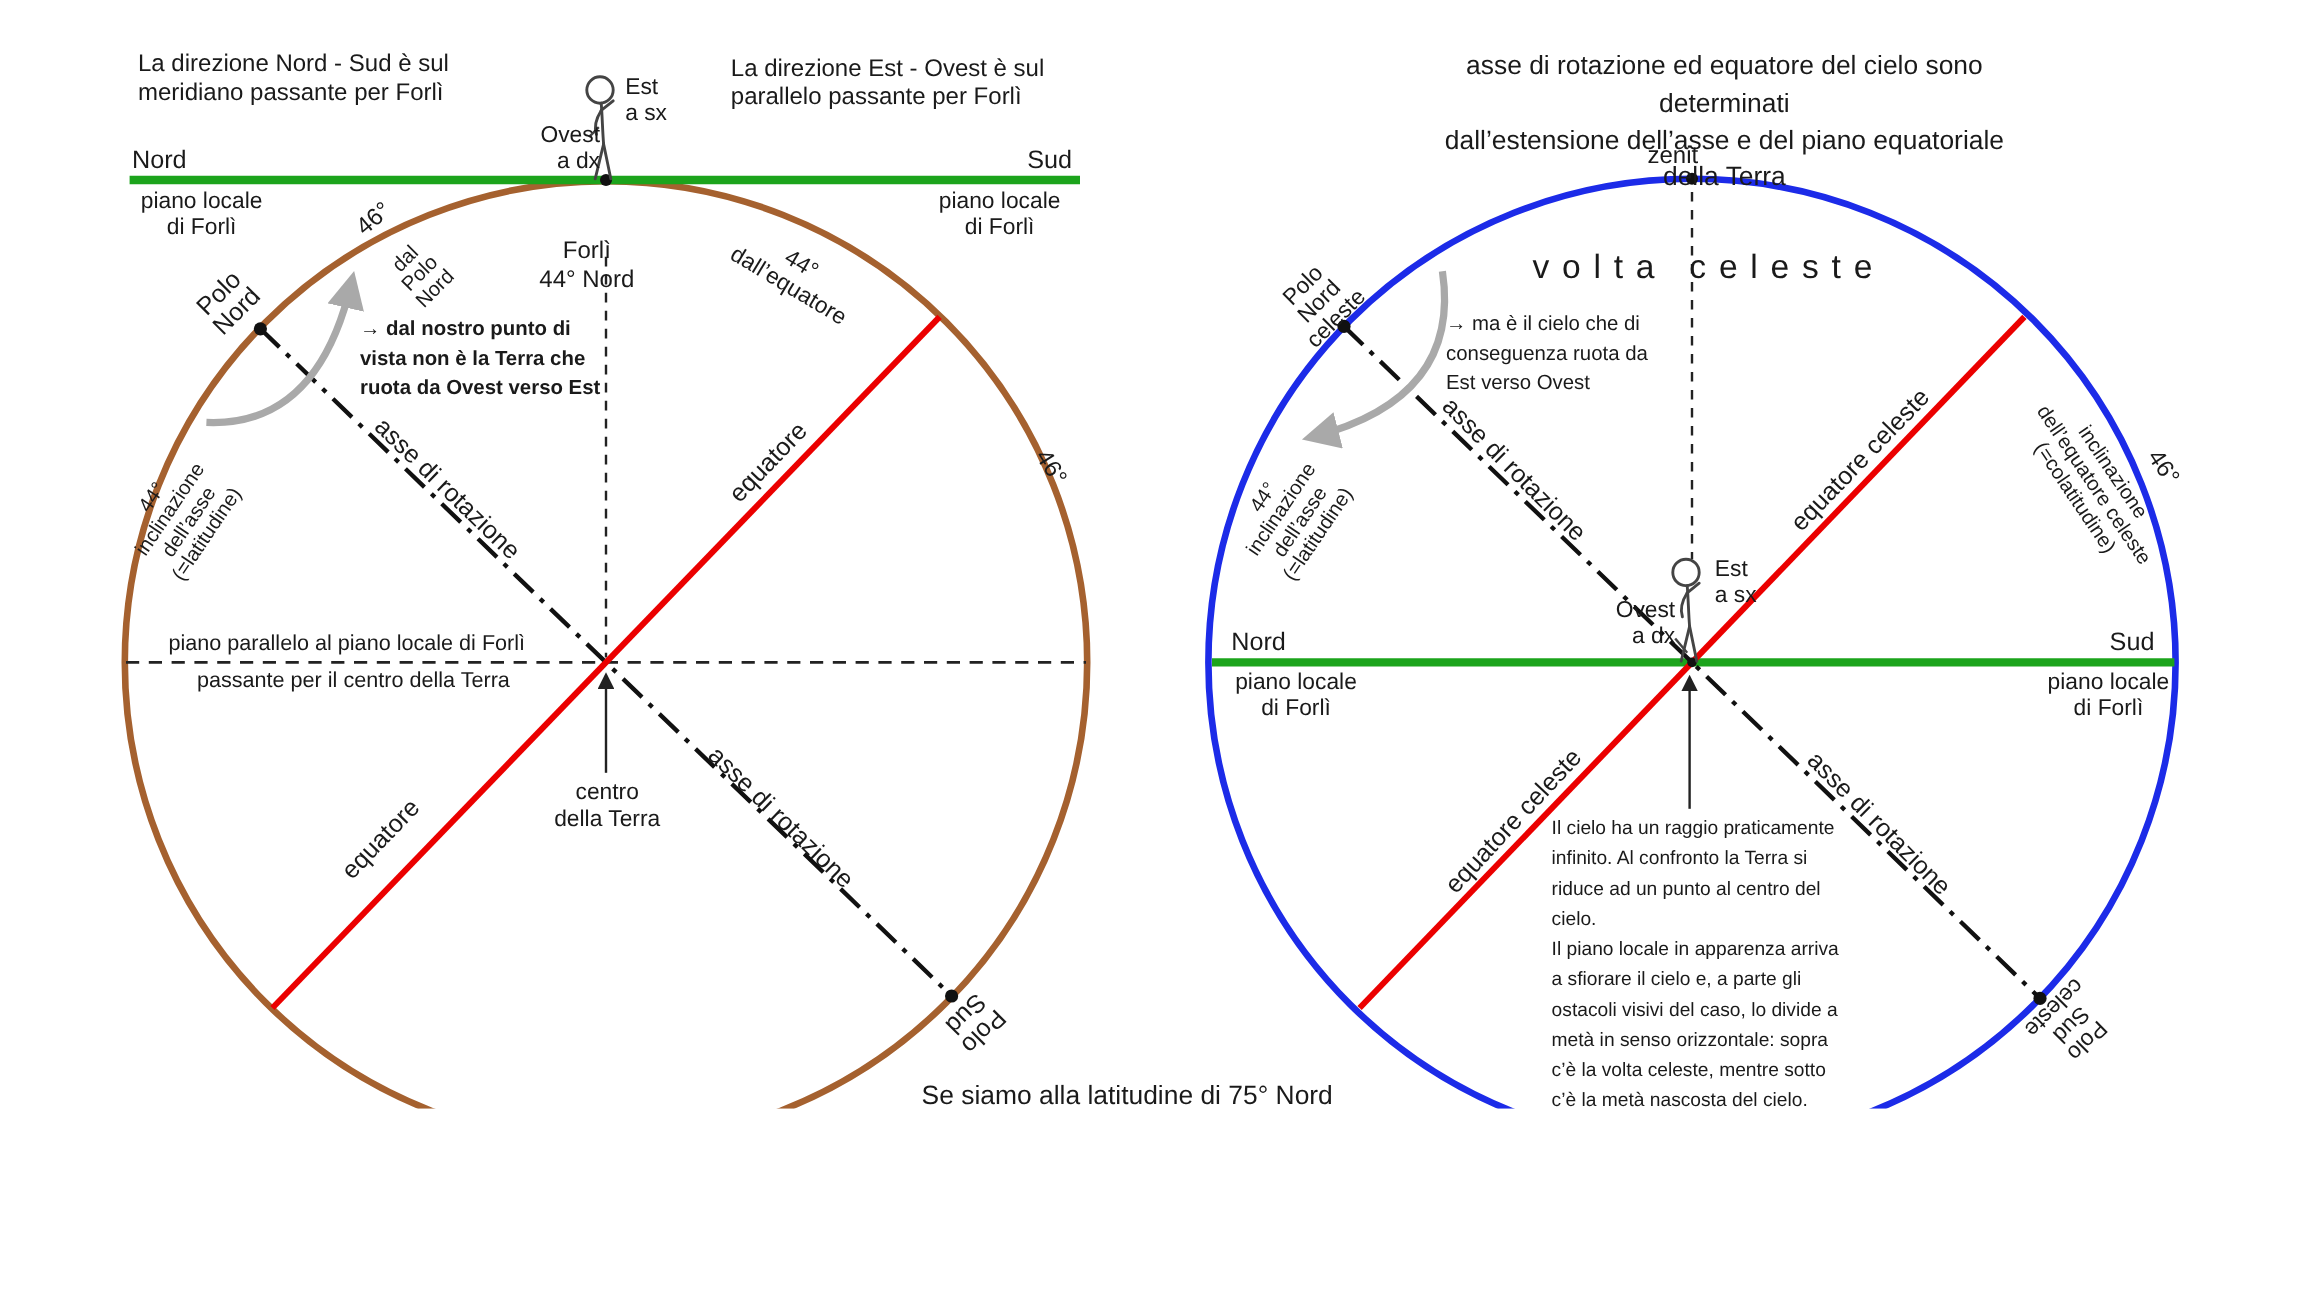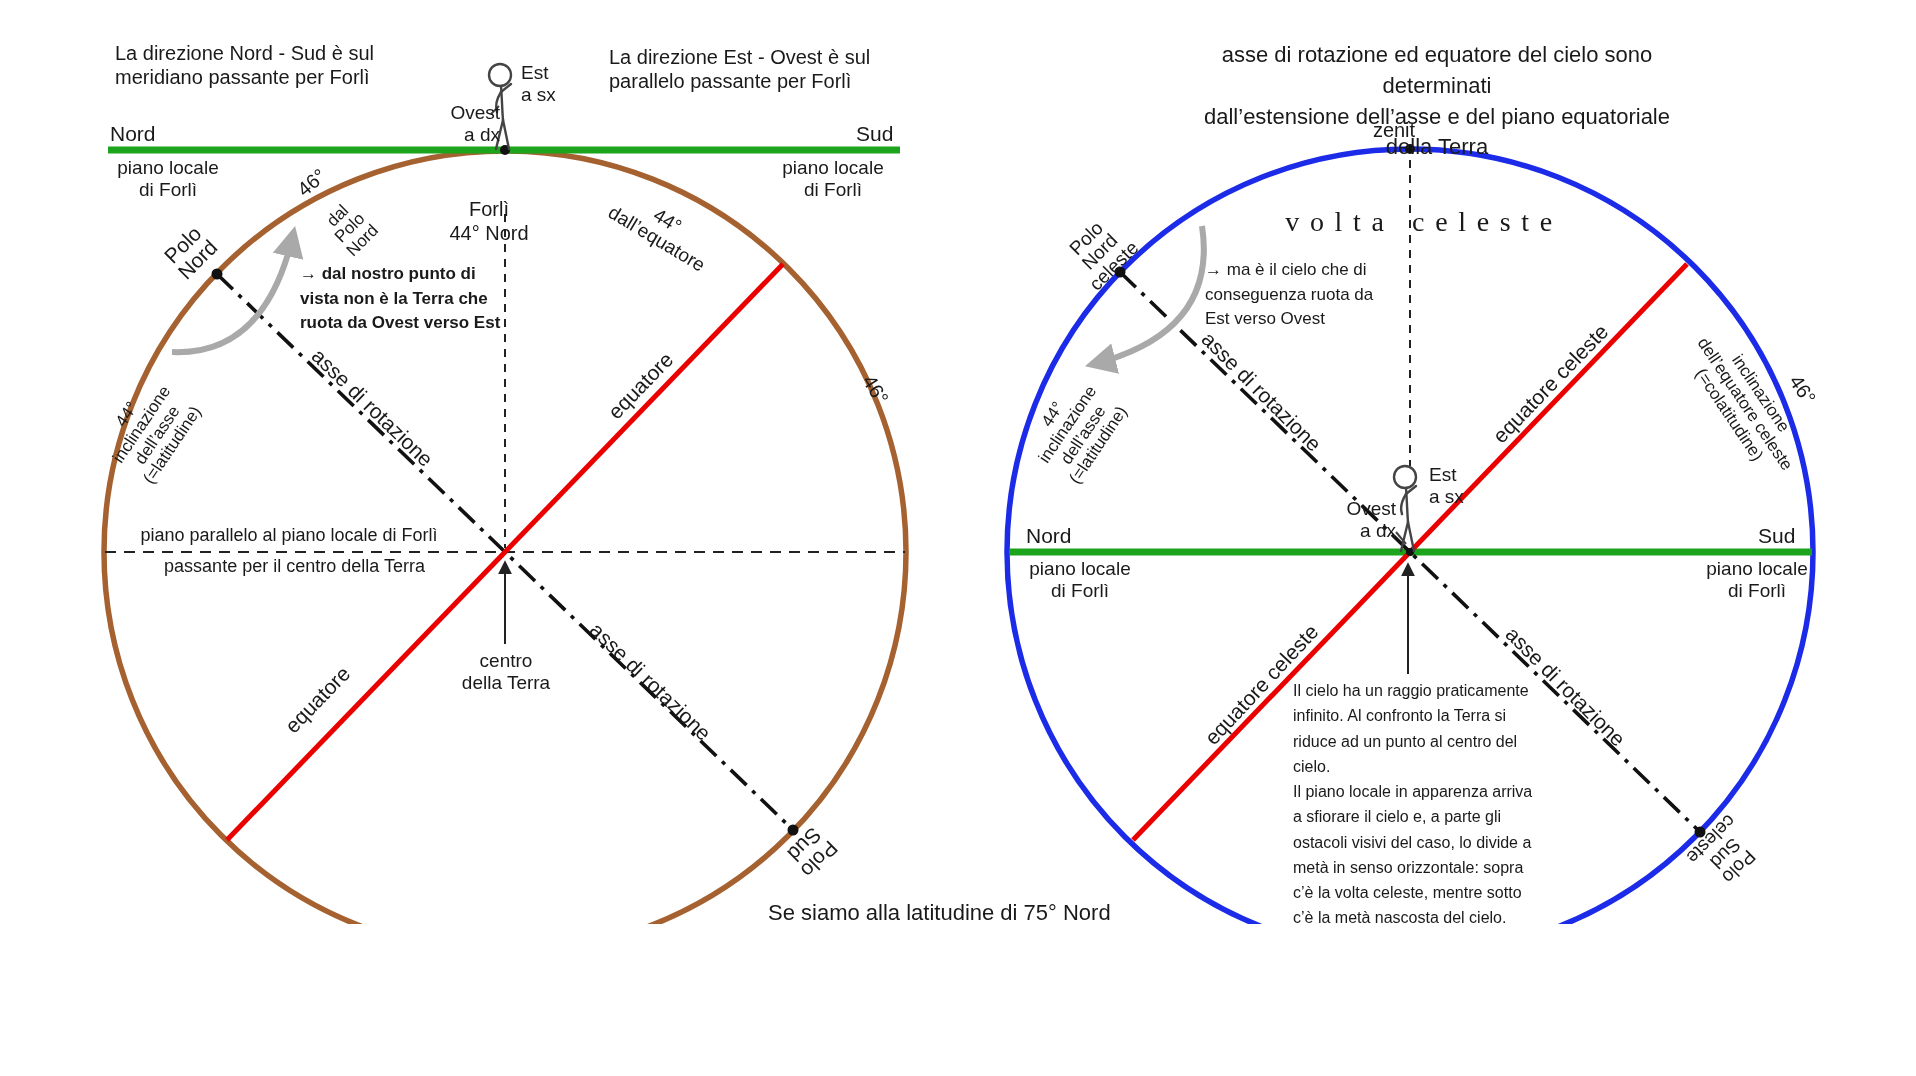--- a/index.html
+++ b/index.html
@@ -108,21 +108,21 @@
   <div class="lb c" style="left:505px;top:995px;font-size:42px;margin-left:16px;">Terra</div>
 
   <div class="lb" style="left:768px;top:898px;font-size:22px;line-height:1.33;">Se siamo alla latitudine di 75° Nord
 guardiamo la figura in direzione Est.
 Avremo così il piano locale, la Terra e il
 cielo della figura allineati a quelli reali.</div>
 
   <div class="lb cx" style="left:1437px;top:40px;font-size:22px;line-height:1.4;">asse di rotazione ed equatore del cielo sono determinati
 dall’estensione dell’asse e del piano equatoriale della Terra</div>
   <div class="lb c" style="left:1394px;top:131px;font-size:20px;">zenit</div>
-  <div class="lb c" style="left:1424px;top:222px;font-size:28px;letter-spacing:0.38em;font-family:Liberation Serif, serif;">volta celeste</div>
+  <div class="lb c" style="left:1424px;top:222px;font-size:28px;letter-spacing:0.38em;">volta celeste</div>
   <div class="lb" style="left:1100px;top:252px;font-size:19px;line-height:1.02;text-align:center;transform:translate(-50%,-50%) rotate(-45deg);">Polo
 Nord
 celeste</div>
   <div class="lb" style="left:1205px;top:258px;font-size:17px;line-height:1.45;">→  ma è il cielo che di
 conseguenza ruota da
 Est verso Ovest</div>
   <div class="lb" style="left:1261px;top:392px;font-size:21px;transform:translate(-50%,-50%) rotate(45deg);">asse di rotazione</div>
   <div class="lb" style="left:1076px;top:430px;font-size:17px;line-height:1.08;text-align:center;transform:translate(-50%,-50%) rotate(-56deg);">44°
 inclinazione
 dell’asse

